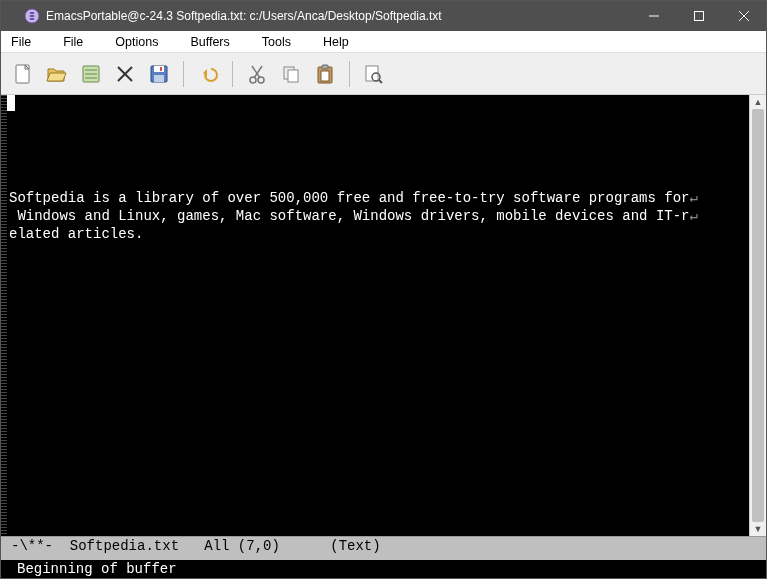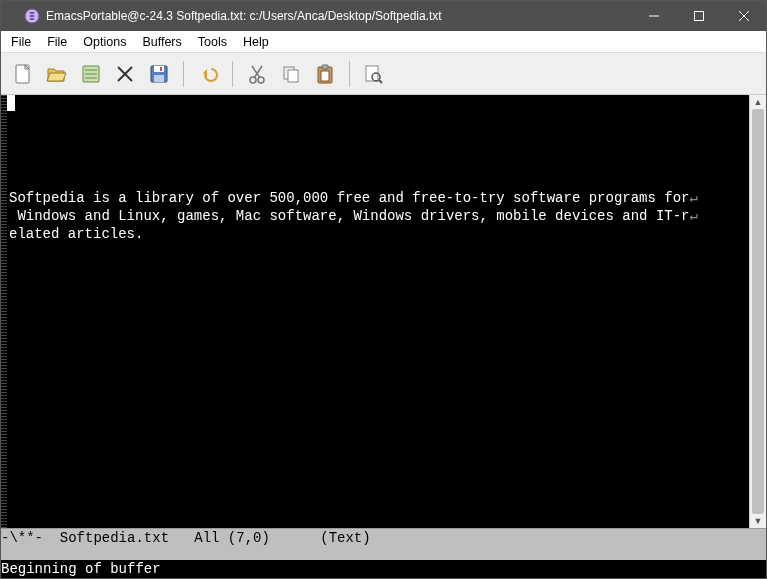--- a/index.html
+++ b/index.html
@@ -37,20 +37,21 @@
   }
   .menubar {
     background: #fff;
     height: 22px;
     display: flex;
     align-items: center;
     padding: 0 4px;
     font-size: 12.5px;
     color: #000;
     border-bottom: 1px solid #ddd;
+    gap: 16px;
   }
   .menubar .menu-item {
     padding: 2px 8px;
     cursor: default;
   }
   .menubar .menu-item:first-child { padding-left: 6px; }
   .toolbar {
     background: #efefef;
     height: 42px;
     display: flex;
@@ -141,34 +142,34 @@
     display: flex; align-items: center; justify-content: center;
     font-size: 9px; color: #555;
   }
   .scroll-arrow.up { top: 0; }
   .scroll-arrow.down { bottom: 0; }
   .modeline {
     background: #bfbfbf;
     color: #000;
     font-family: "Courier New", monospace;
     font-size: 14px;
-    height: 32px;
+    height: 24px;
     line-height: 18px;
-    padding: 0 0;
+    padding: 0 10px;
     white-space: pre;
     border-top: 1px solid #999;
   }
   .echoarea {
     background: #000;
     color: #fff;
     font-family: "Courier New", monospace;
     font-size: 14px;
     height: 18px;
     line-height: 18px;
-    padding: 0 0;
+    padding: 0 16px;
   }
   svg { display: block; }
 </style>
 </head>
 <body>
 
 <div class="titlebar">
   <span class="app-icon">
     <svg width="16" height="16" viewBox="0 0 16 16">
       <circle cx="8" cy="8" r="7" fill="#c8b8e8" stroke="#6a4fb3" stroke-width="1"></circle>

